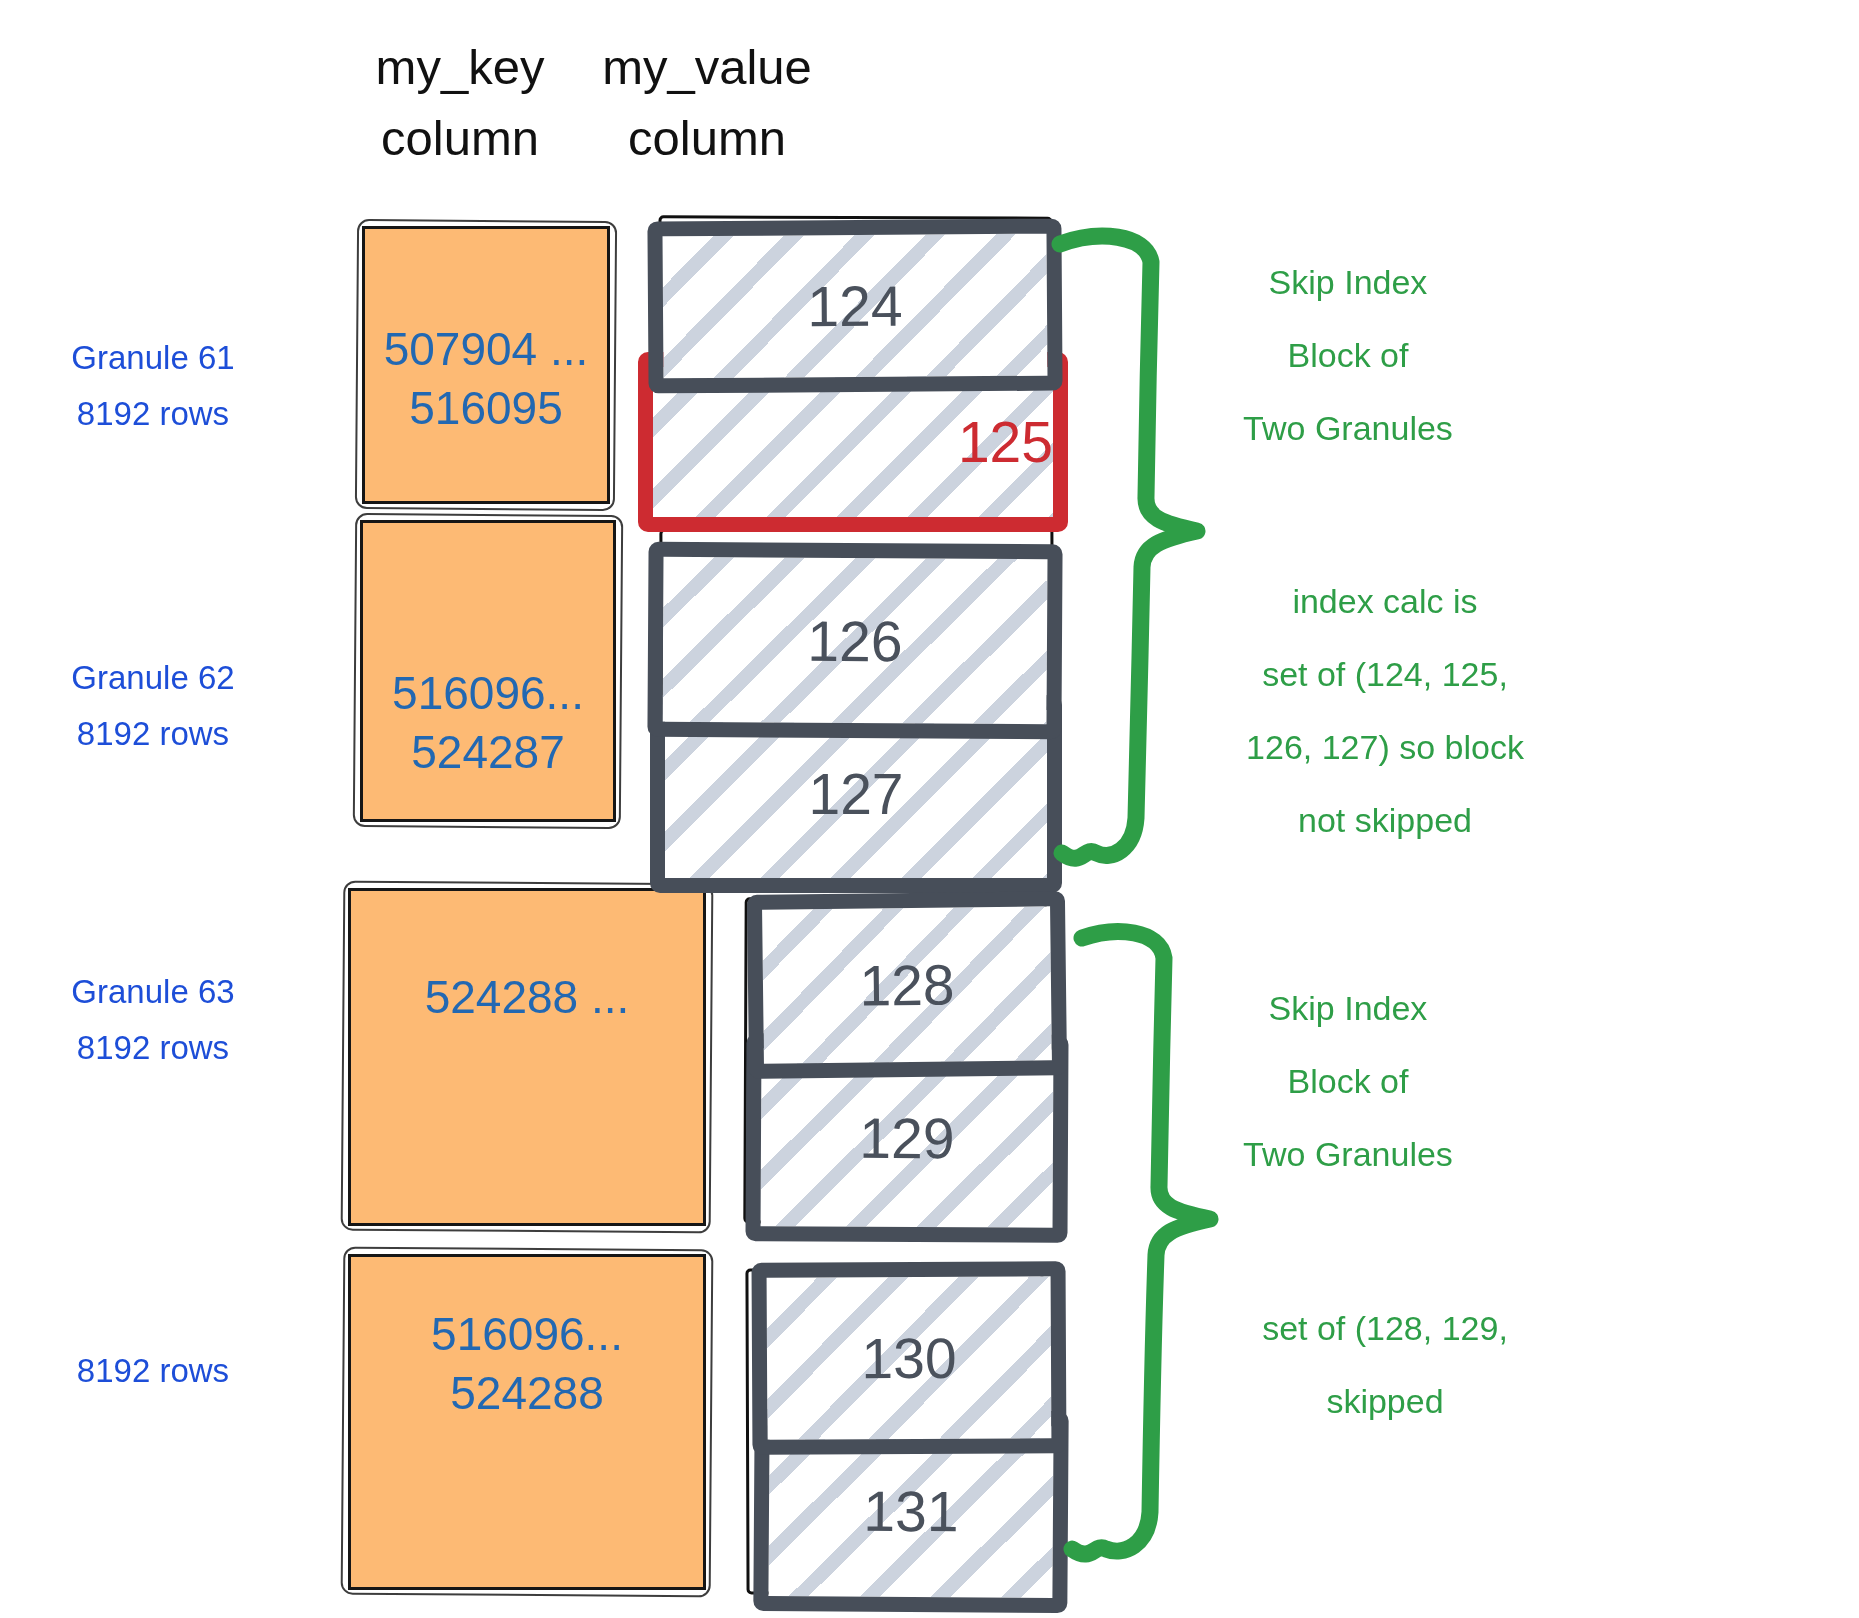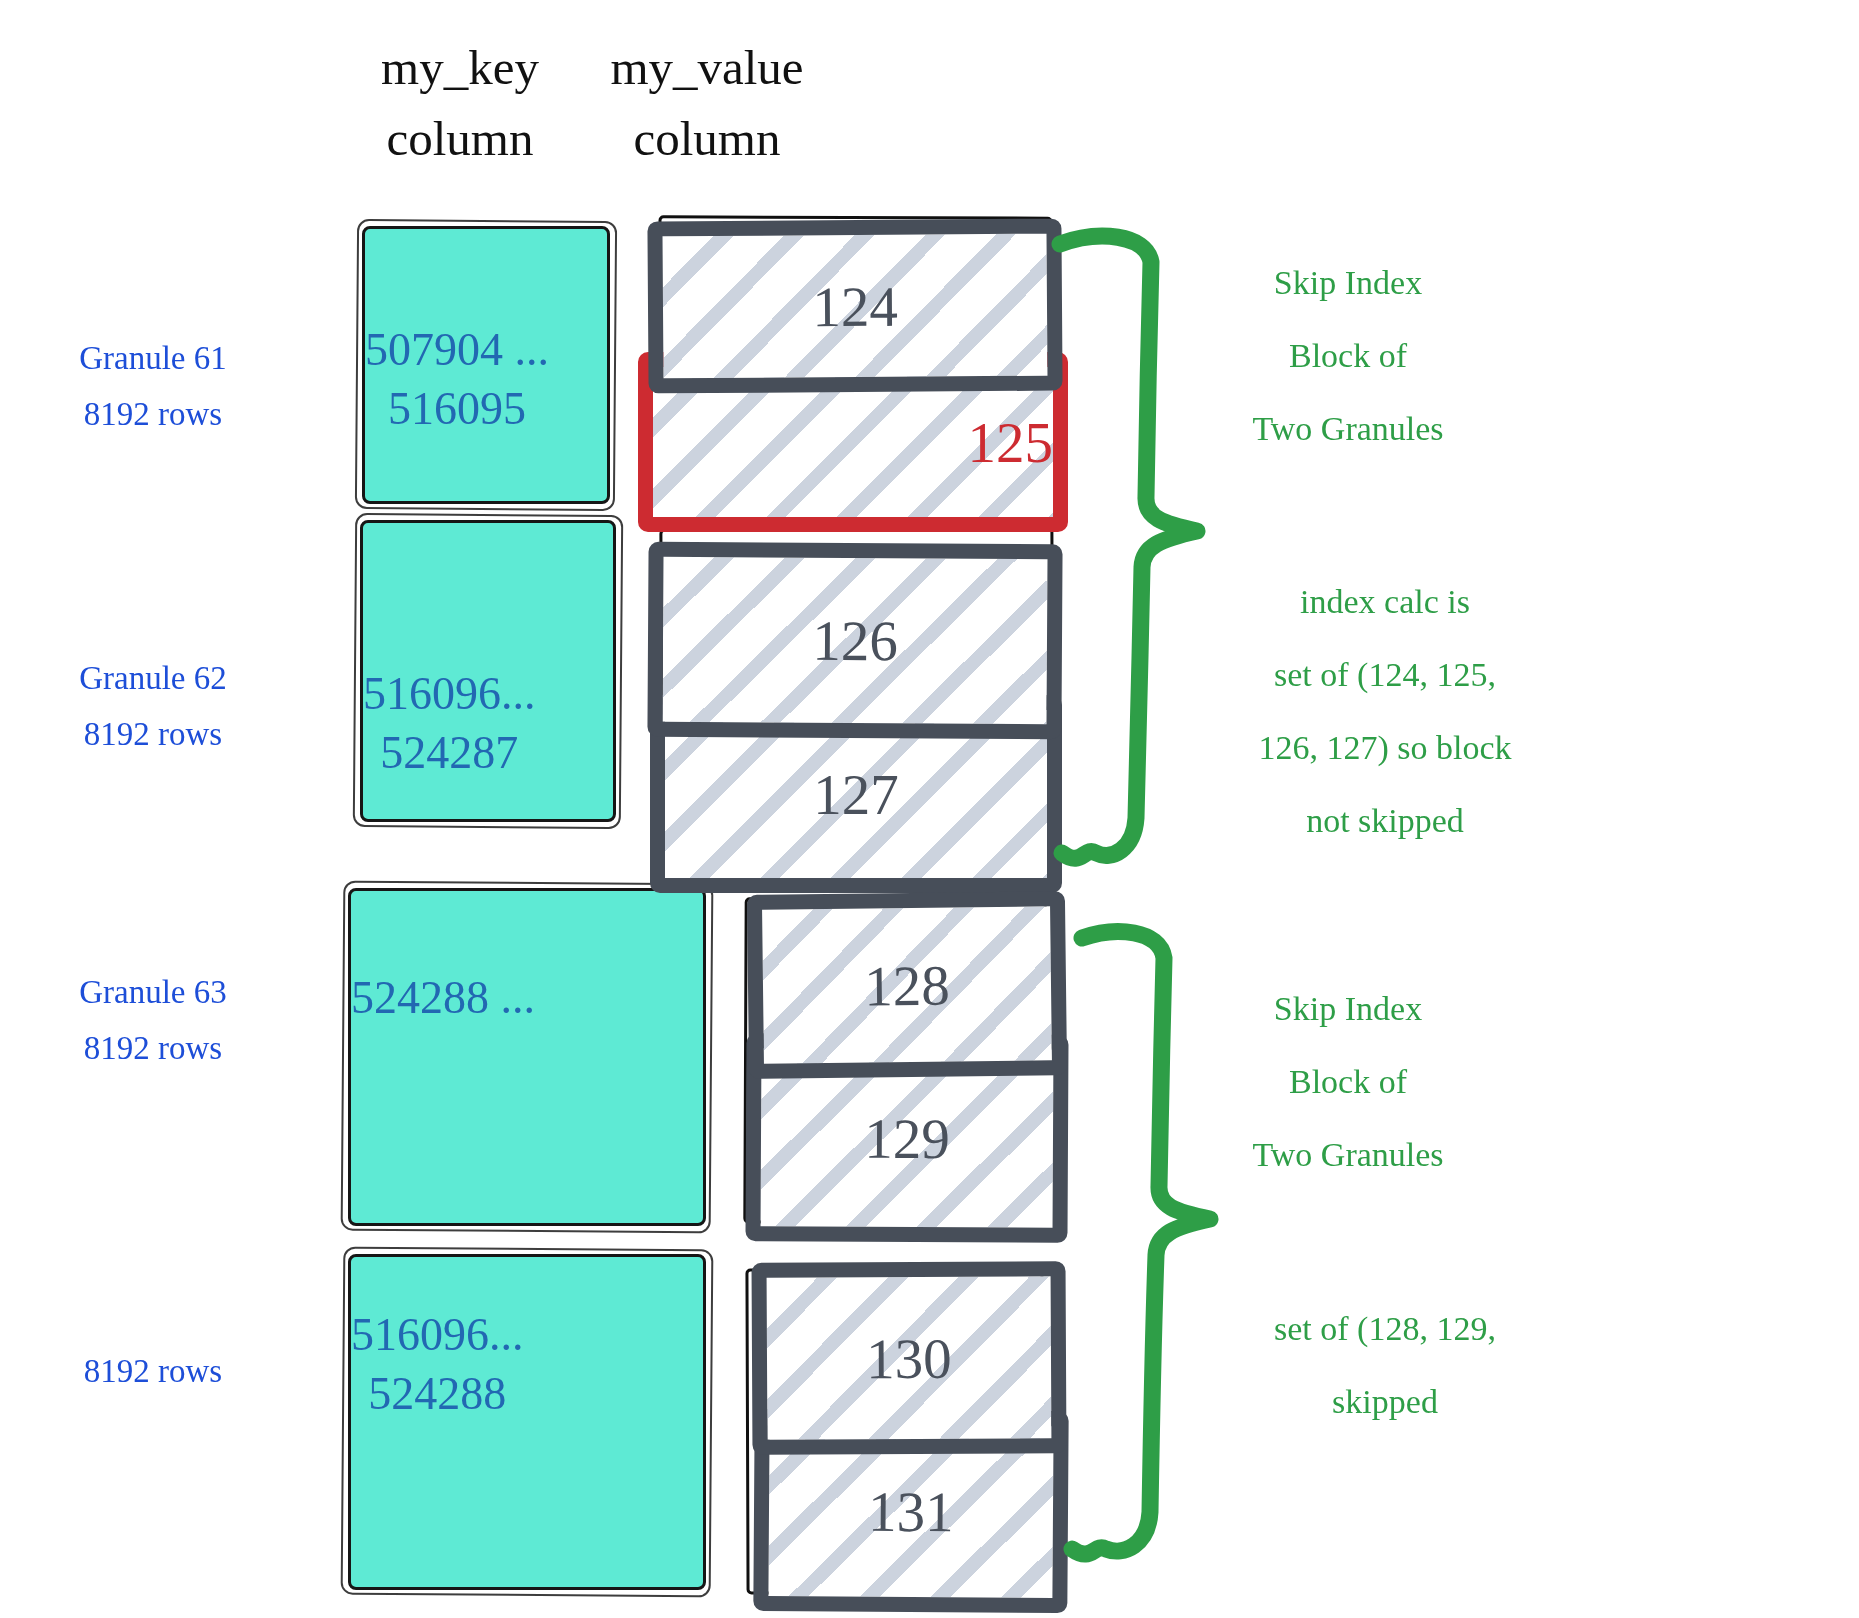--- a/index.html
+++ b/index.html
@@ -10,36 +10,36 @@
     --hatch:#ccd3de;
     --number-gray:#4a515c;
     --ink:#161616;
   }
   html,body{margin:0;padding:0;background:#fff;}
   .canvas{
     position:relative;
     width:1859px;height:1618px;
     overflow:hidden;
     background:#fff;
-    font-family:Liberation Serif, serif;
+    font-family:Liberation Sans, sans-serif;
   }
   .hdr{
     position:absolute;width:280px;
     text-align:center;
     font-size:49px;line-height:71px;color:#111;
   }
   .glabel{
     position:absolute;left:28px;width:250px;
     font-size:33px;line-height:56px;color:#1d4ed8;
     text-align:center;white-space:nowrap;
   }
   .keybox{
-    position:absolute;background:#5eead4;
-    border:3px solid var(--ink);border-radius:8px;
-    display:flex;align-items:center;justify-content:flex-start;
+    position:absolute;background:#fdba74;
+    border:3px solid var(--ink);border-radius:0;
+    display:flex;align-items:center;justify-content:center;
   }
   .keybox::before{
     content:"";position:absolute;inset:-9px;
     border:2.5px solid rgba(12,12,12,.8);border-radius:12px;
     transform:rotate(.45deg);
     pointer-events:none;
   }
   .keytext{
     text-align:center;color:var(--blue);
     font-size:46px;line-height:59px;white-space:nowrap;

